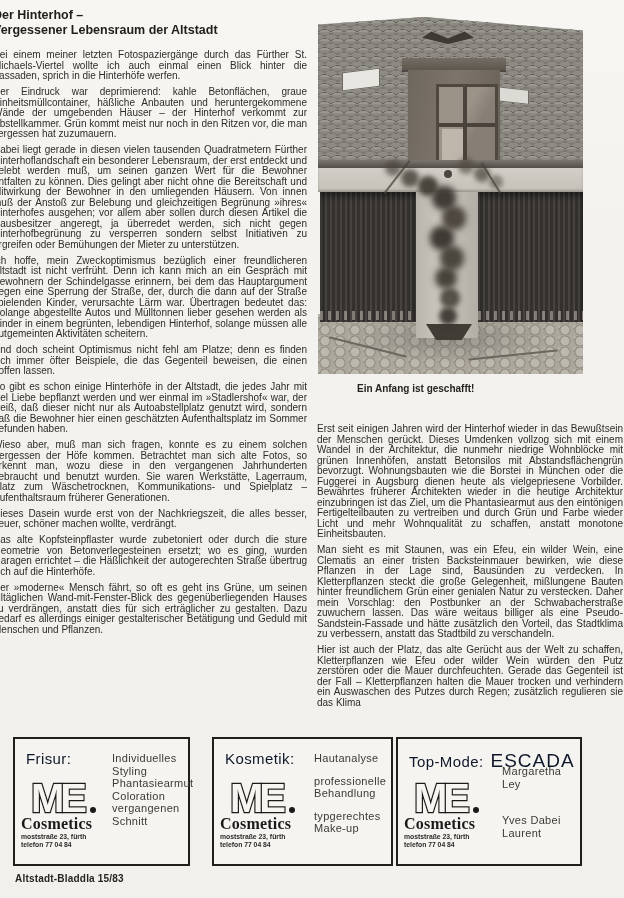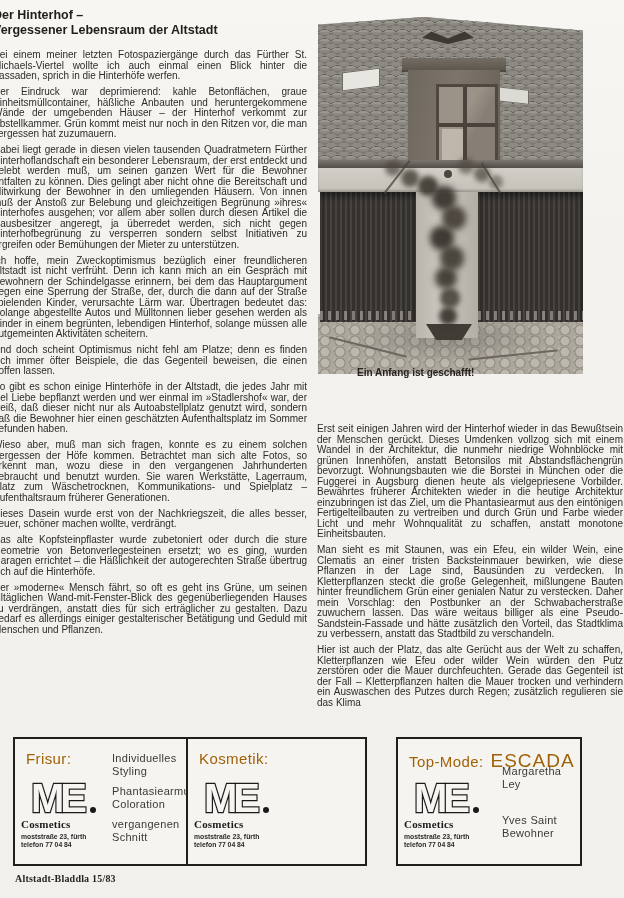--- a/index.html
+++ b/index.html
@@ -79,40 +79,40 @@
           -6px 64px 6px 8px rgba(56,52,45,.95),
           4px 84px 6px 8px rgba(62,58,50,.9),
           -2px 104px 6px 7px rgba(58,54,46,.9),
           2px 124px 5px 6px rgba(66,61,53,.85),
           0px 142px 5px 5px rgba(54,50,44,.9);}
   .tendril{position:absolute;width:2px;background:rgba(72,67,59,.75);border-radius:2px;}
   .tendril.t-left{left:78px;top:142px;height:42px;transform:rotate(38deg);}
   .tendril.t-right{left:172px;top:146px;height:36px;transform:rotate(-32deg);}
 
   
-  .caption{position:absolute;left:317px;top:367px;font-size:10px;font-weight:bold;color:#25231f;padding-left:40px;}
+  .caption{position:absolute;left:317px;top:383px;font-size:10px;font-weight:bold;color:#25231f;padding-left:40px;}
   .right-col{position:absolute;left:317px;top:424px;width:306px;}
 
   
   .ad{position:absolute;top:737px;height:129px;border:2px solid #211f1c;background:#f5f4f0;box-sizing:border-box;}
   .ad.ad-1{left:13px;width:177px;}
-  .ad.ad-2{left:186px;width:181px;}
+  .ad.ad-2{left:212px;width:181px;}
   .ad.ad-3{left:396px;width:186px;}
-  .ad-heading{position:absolute;left:11px;top:11px;font-size:15px;letter-spacing:.4px;color:#a16207;white-space:nowrap;text-align:right;}
+  .ad-heading{position:absolute;left:11px;top:11px;font-size:15px;letter-spacing:.4px;color:#0f172a;white-space:nowrap;text-align:right;}
   .ad-brand{margin-left:7px;font-size:19px;letter-spacing:1px;}
   .ad-logo{position:absolute;left:6px;top:38px;width:86px;}
   .ad-logo svg{display:block;margin:0 auto;}
-  .logo-name{font-family:"Liberation Serif",serif;font-weight:bold;font-size:11px;line-height:12px;color:#1d1b19;margin-top:-3px;letter-spacing:.2px;}
+  .logo-name{font-family:"Liberation Serif",serif;font-weight:bold;font-size:16px;line-height:12px;color:#1d1b19;margin-top:-3px;letter-spacing:.2px;}
   .logo-addr{font-size:6.8px;line-height:8.2px;font-weight:bold;color:#2c2a28;margin-top:3px;}
-  .ad-items{position:absolute;left:97px;top:13px;right:5px;display:flex;flex-direction:column;gap:8px;
+  .ad-items{position:absolute;left:97px;top:13px;right:5px;display:flex;flex-direction:column;
         font-size:11px;line-height:12.5px;letter-spacing:.3px;color:#3c3a36;}
   .ad-2 .ad-items{left:100px;gap:10px;}
   .ad-3 .ad-items{left:104px;top:26px;gap:24px;}
 
-  .footer{position:absolute;left:15px;top:873px;font-size:10px;font-weight:bold;letter-spacing:.2px;color:#26241f;font-family:Liberation Serif, serif;}
+  .footer{position:absolute;left:15px;top:873px;font-size:10px;font-weight:bold;letter-spacing:.2px;color:#26241f;}
 </style>
 </head>
 <body>
 
 <div class="page">
 
   <div class="left-col">
     <h1 class="article-title">
       <span>Der Hinterhof –</span><br>
       <span>Vergessener Lebensraum der Altstadt</span>
@@ -189,38 +189,43 @@
       <svg width="68" height="44" viewBox="0 0 68 44">
         <text x="1" y="35" font-family="Liberation Sans, sans-serif" font-size="40" font-weight="bold" letter-spacing="-4" fill="#f6f5f1" stroke="#1c1a18" stroke-width="2.4" paint-order="stroke">ME</text>
         <circle cx="63" cy="33" r="3" fill="#1c1a18"></circle>
       </svg>
       <div class="logo-name">Cosmetics</div>
       <div class="logo-addr">
         <div>moststraße 23, fürth</div>
         <div>telefon 77 04 84</div>
       </div>
     </div>
+    <div class="ad-items">
+      <div>Hautanalyse</div>
+      <div>professionelle Behandlung</div>
+      <div>typgerechtes Make-up</div>
+    </div>
   </div>
 
   <div class="ad ad-3">
     <div class="ad-heading">
       <span>Top-Mode:</span><span class="ad-brand">ESCADA</span>
     </div>
     <div class="ad-logo">
       <svg width="68" height="44" viewBox="0 0 68 44">
         <text x="1" y="35" font-family="Liberation Sans, sans-serif" font-size="40" font-weight="bold" letter-spacing="-4" fill="#f6f5f1" stroke="#1c1a18" stroke-width="2.4" paint-order="stroke">ME</text>
         <circle cx="63" cy="33" r="3" fill="#1c1a18"></circle>
       </svg>
       <div class="logo-name">Cosmetics</div>
       <div class="logo-addr">
         <div>moststraße 23, fürth</div>
         <div>telefon 77 04 84</div>
       </div>
     </div>
     <div class="ad-items">
       <div>Margaretha Ley</div>
-      <div>Yves Saint Bewohner</div>
+      <div>Yves Dabei Laurent</div>
     </div>
   </div>
 
   <div class="footer">Altstadt-Bladdla 15/83</div>
 
 </div>
 
 </body></html>

